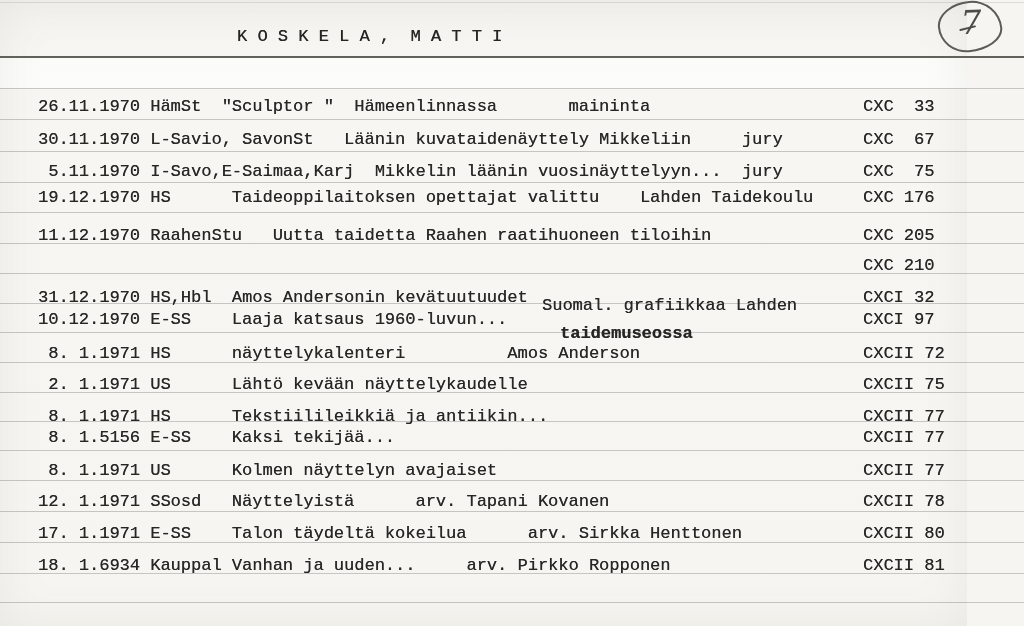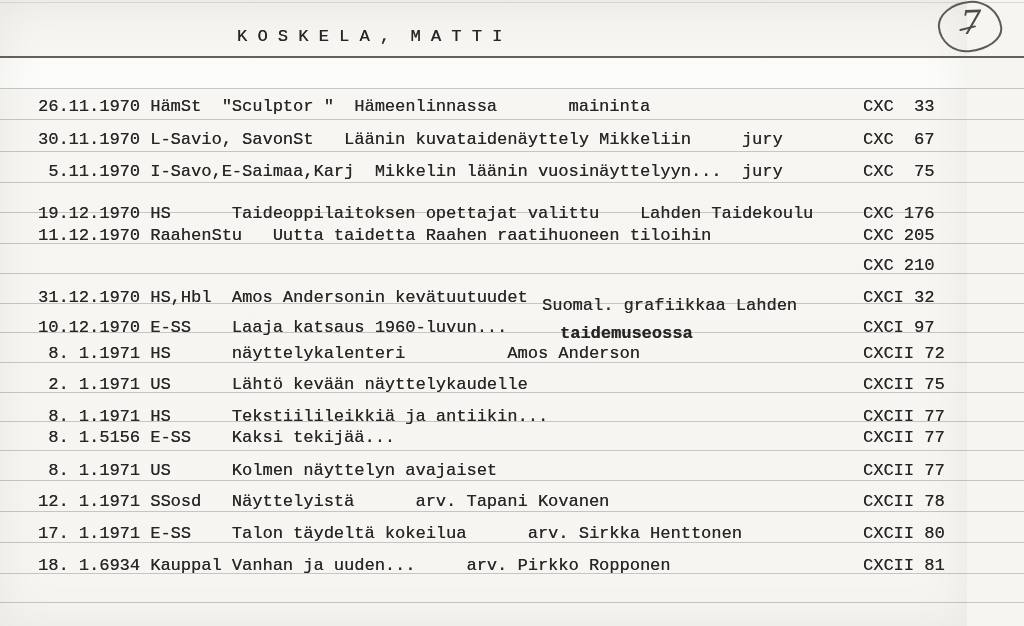--- a/index.html
+++ b/index.html
@@ -113,40 +113,40 @@
   <div class="row" style="top: 130px;">
     <span class="line">30.11.1970 L-Savio, SavonSt   Läänin kuvataidenäyttely Mikkeliin     jury</span>
     <span class="ref">CXC  67</span>
   </div>
 
   <div class="row" style="top: 162px;">
     <span class="line"> 5.11.1970 I-Savo,E-Saimaa,Karj  Mikkelin läänin vuosinäyttelyyn...  jury</span>
     <span class="ref">CXC  75</span>
   </div>
 
-  <div class="row" style="top: 204px; text-align: center;">
+  <div class="row" style="top: 188px; text-align: center;">
     <span class="line">19.12.1970 HS      Taideoppilaitoksen opettajat valittu    Lahden Taidekoulu</span>
     <span class="ref">CXC 176</span>
   </div>
 
   <div class="row" style="top: 226px;">
     <span class="line">11.12.1970 RaahenStu   Uutta taidetta Raahen raatihuoneen tiloihin</span>
     <span class="ref">CXC 205</span>
   </div>
 
   <div class="row" style="top: 256px;">
     <span class="ref">CXC 210</span>
   </div>
 
   <div class="row" style="top: 288px;">
     <span class="line">31.12.1970 HS,Hbl  Amos Andersonin kevätuutuudet</span>
     <span class="ref">CXCI 32</span>
   </div>
 
-  <div class="row" style="top: 318px;">
+  <div class="row" style="top: 310px;">
     <span class="line">10.12.1970 E-SS    Laaja katsaus 1960-luvun...</span>
     <span class="ref">CXCI 97</span>
   </div>
 
   <div class="row" style="top: 344px;">
     <span class="line"> 8. 1.1971 HS      näyttelykalenteri          Amos Anderson</span>
     <span class="ref">CXCII 72</span>
   </div>
 
   <div class="row" style="top: 375px;">

